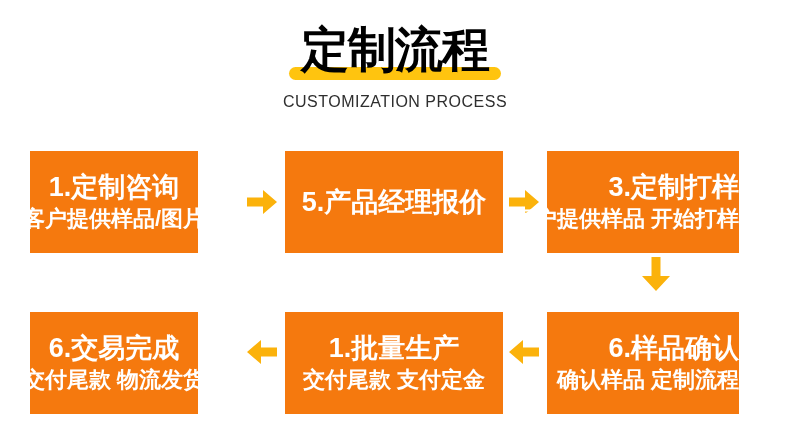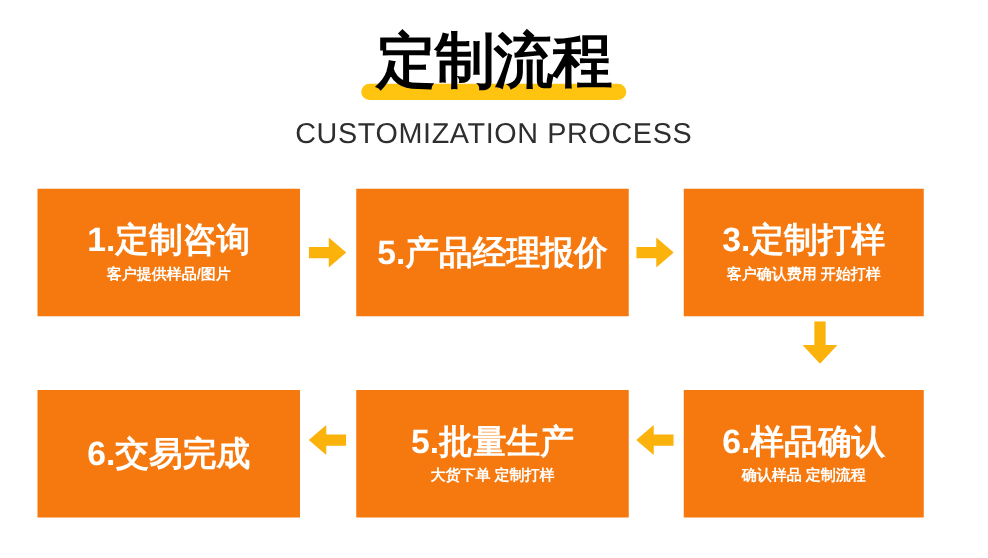--- a/index.html
+++ b/index.html
@@ -51,21 +51,21 @@
     font-weight: 900;
     letter-spacing: -1px;
     color: #000000;
   }
   .subtitle {
     position: absolute;
     top: 93px;
     left: 0;
     width: 100%;
     text-align: center;
-    font-size: 23px;
+    font-size: 16px;
     letter-spacing: 0.5px;
     color: var(--text-dark);
   }
 
   
   .step-box {
     position: absolute;
     height: 102px;
     background: var(--box-orange);
     color: var(--box-text);
@@ -76,30 +76,30 @@
     gap: 7px;
     text-align: center;
   }
   .step-box h3 {
     font-size: 27px;
     font-weight: 900;
     line-height: 1;
     white-space: nowrap;
   }
   .step-box p {
-    font-size: 12px;
+    font-size: 22px;
     font-weight: 700;
     line-height: 1;
     white-space: nowrap;
   }
   .r1 { top: 151px; }
   .r2 { top: 300px; margin-top: 12px; }
-  .c1 { left: 30px;  width: 210px; }
+  .c1 { left: 30px;  width: 168px; }
   .c2 { left: 285px; width: 218px; }
-  .c3 { left: 547px; width: 192px; }
+  .c3 { left: 547px; width: 192px; align-items: flex-end; }
 
   
   .flow-arrow {
     position: absolute;
     color: var(--arrow-yellow);
     line-height: 0;
   }
   .ar1 { left: 247px; top: 190px; }
   .ar2 { left: 509px; top: 190px; }
   .ad  { left: 642px; top: 257px; }
@@ -133,42 +133,43 @@
   </div>
 
   <div class="flow-arrow ar2">
     <svg width="30" height="24" viewBox="0 0 30 24">
         <path d="M0 7.5 H16 V0 L30 12 L16 24 V16.5 H0 Z" fill="currentColor"></path>
       </svg>
   </div>
 
   <div class="step-box r1 c3">
     <h3>3.定制打样</h3>
-    <p>客户确认费用 开始打样</p>
+    <p>客户提供样品 开始打样</p>
   </div>
 
   <div class="flow-arrow ad">
     <svg width="28" height="34" viewBox="0 0 28 34">
         <path d="M9.5 0 H18.5 V19 H28 L14 34 L0 19 H9.5 Z" fill="currentColor"></path>
       </svg>
   </div>
 
   <div class="step-box r2 c1">
     <h3>6.交易完成</h3>
+    <p>交付尾款 物流发货</p>
   </div>
 
   <div class="flow-arrow al2">
     <svg width="30" height="24" viewBox="0 0 30 24">
         <path d="M30 7.5 H14 V0 L0 12 L14 24 V16.5 H30 Z" fill="currentColor"></path>
       </svg>
   </div>
 
   <div class="step-box r2 c2">
-    <h3>5.批量生产</h3>
-    <p>大货下单 定制打样</p>
+    <h3>1.批量生产</h3>
+    <p>交付尾款 支付定金</p>
   </div>
 
   <div class="flow-arrow al1">
     <svg width="30" height="24" viewBox="0 0 30 24">
         <path d="M30 7.5 H14 V0 L0 12 L14 24 V16.5 H30 Z" fill="currentColor"></path>
       </svg>
   </div>
 
   <div class="step-box r2 c3">
     <h3>6.样品确认</h3>

